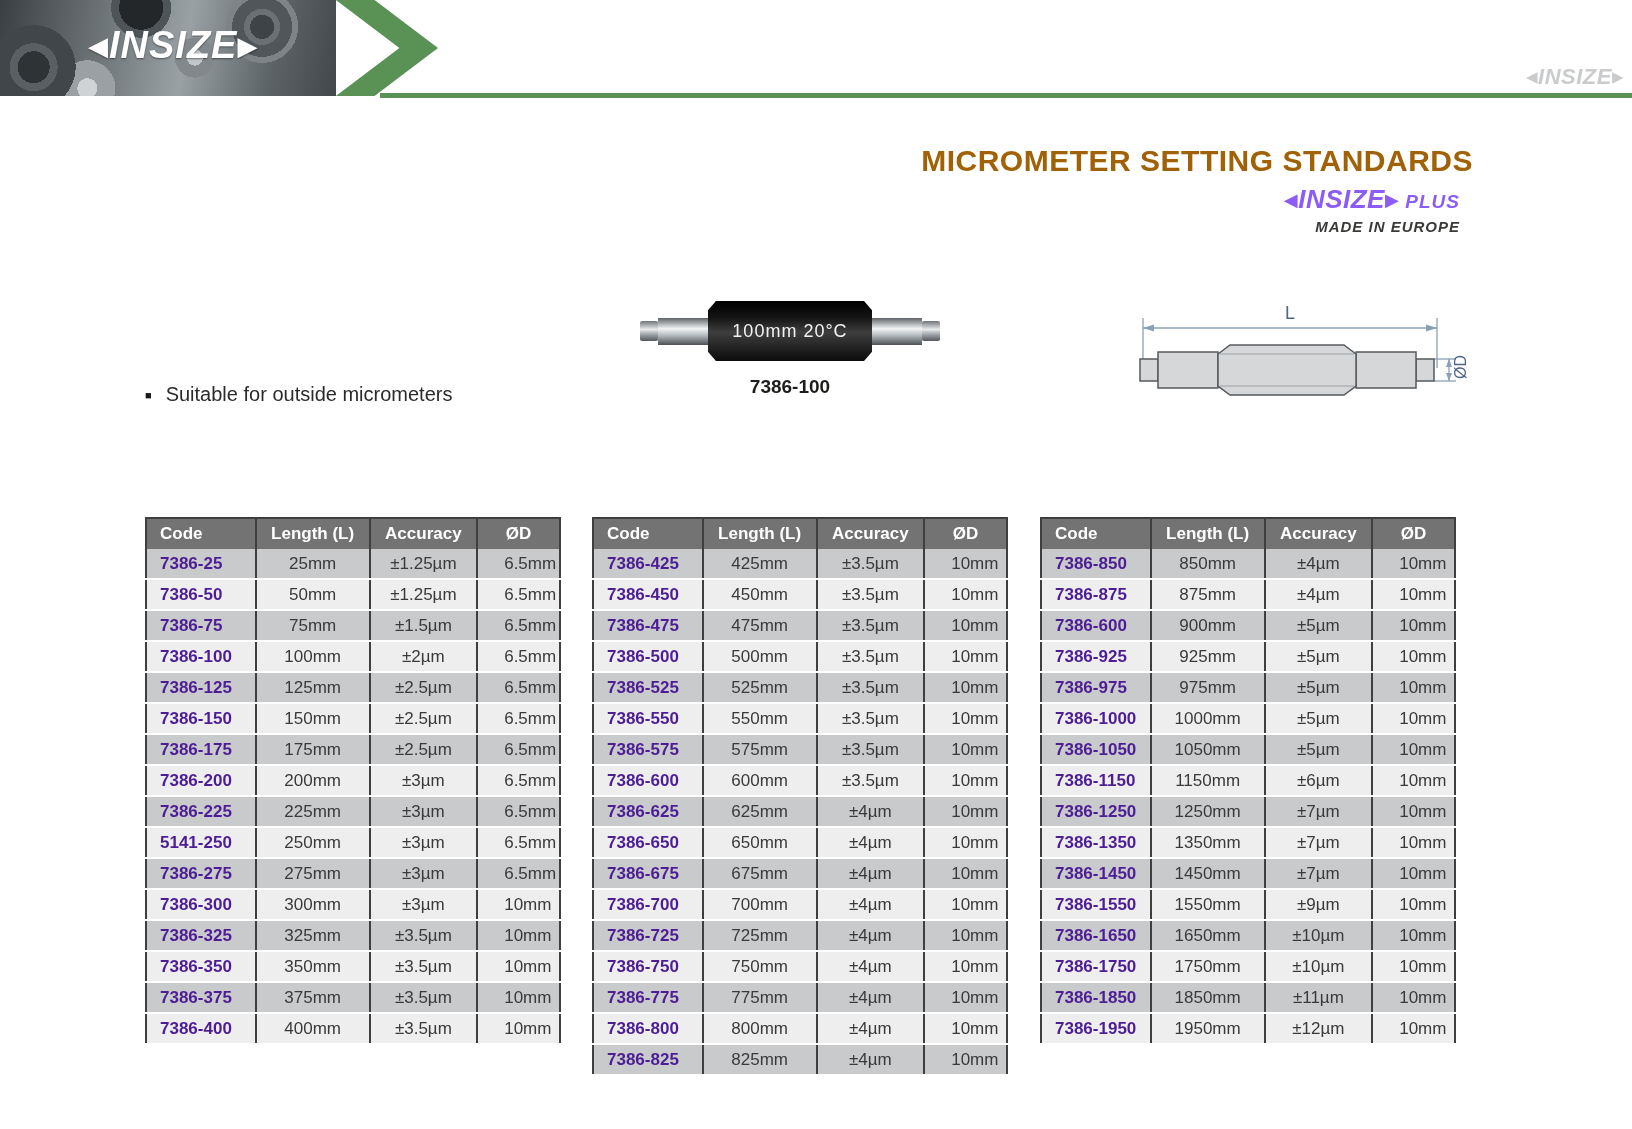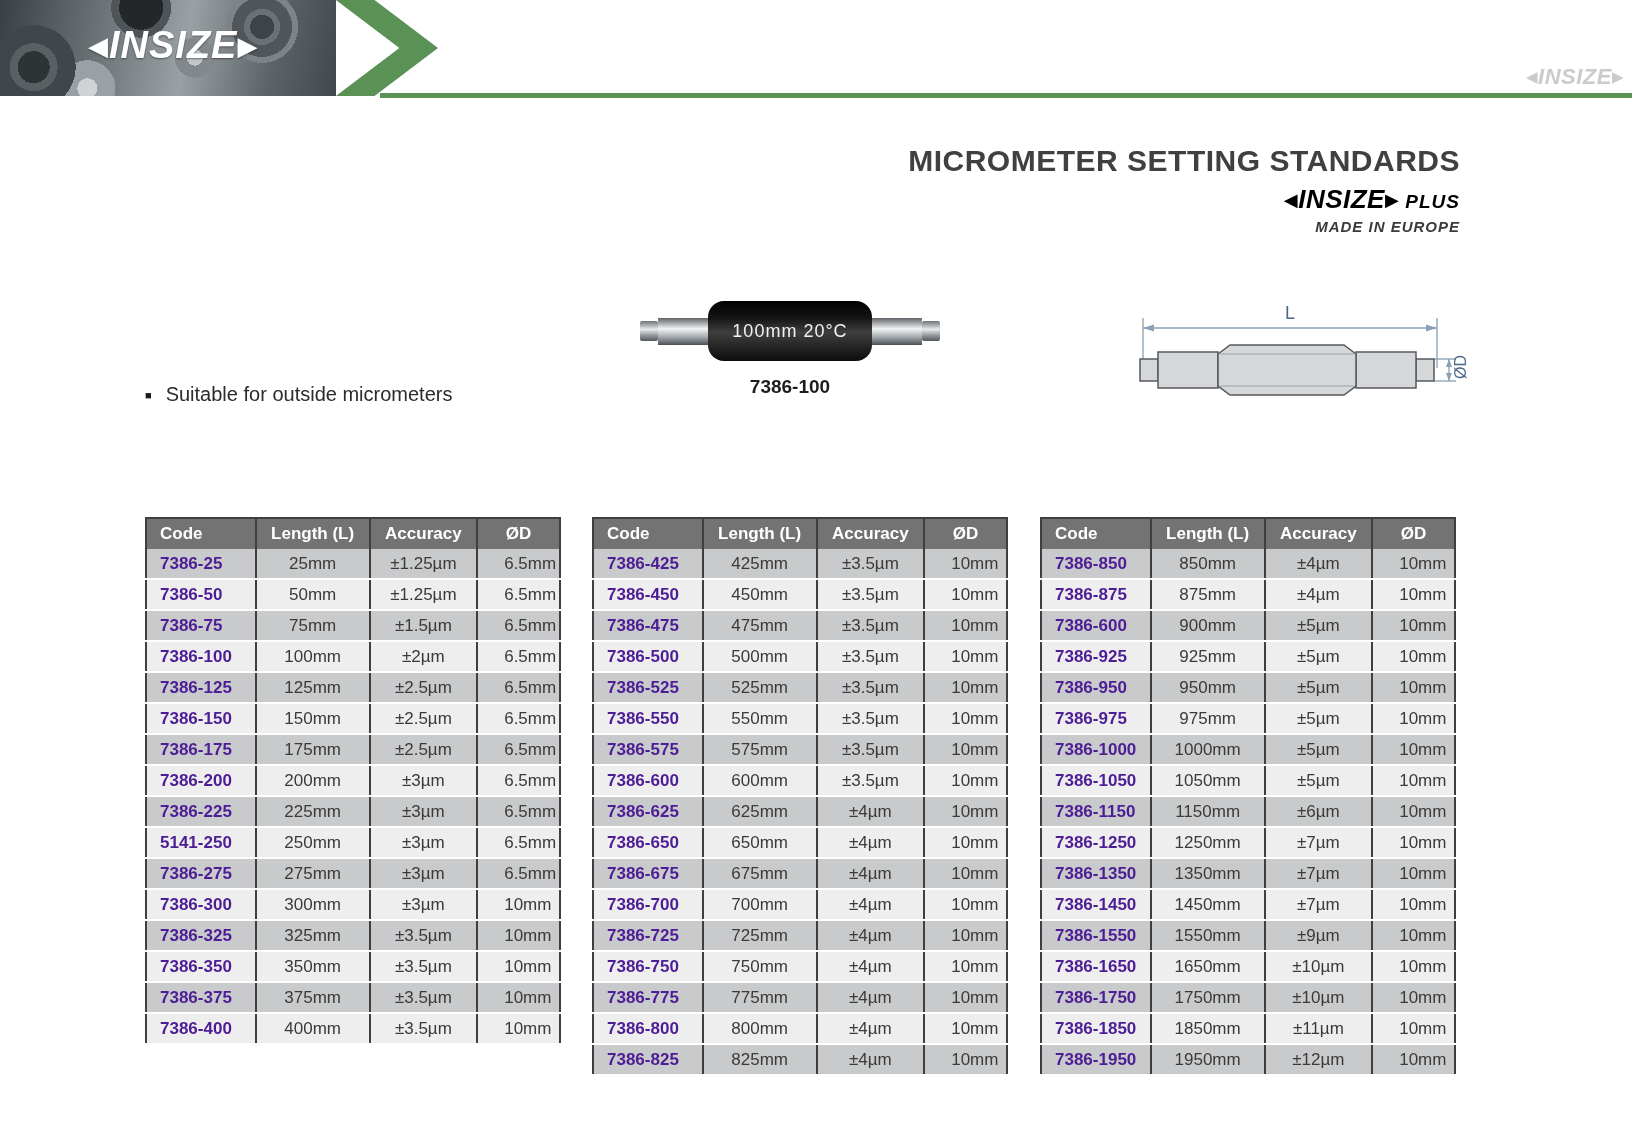--- a/index.html
+++ b/index.html
@@ -20,40 +20,40 @@
   .brand-logo .arr{font-size:26px;font-style:normal;vertical-align:3px;}
   .green-chevron{position:absolute;left:300px;top:0;width:138px;height:96px;background:#5a9155;
     -webkit-clip-path:polygon(26% 0,54% 0,100% 50%,54% 100%,26% 100%,72% 50%);
     clip-path:polygon(26% 0,54% 0,100% 50%,54% 100%,26% 100%,72% 50%);}
   .green-line{position:absolute;left:380px;top:93px;width:1252px;height:5px;background:#5a9155;}
   .watermark-logo{position:absolute;left:1526px;top:64px;font-style:italic;font-weight:bold;
     font-size:22px;color:#c9cbcc;white-space:nowrap;letter-spacing:0.5px;}
   .watermark-logo .arr{font-size:15px;font-style:normal;vertical-align:2px;}
 
   
-  .page-title{position:absolute;right:172px;top:144px;font-size:30px;font-weight:bold;
-    color:#404040;letter-spacing:0.5px;white-space:nowrap;}
-  .plus-logo{position:absolute;right:172px;top:184px;white-space:nowrap;font-style:italic;font-weight:bold;color:#000000;}
+  .page-title{position:absolute;right:159px;top:144px;font-size:30px;font-weight:bold;
+    color:#a16207;letter-spacing:0.5px;white-space:nowrap;}
+  .plus-logo{position:absolute;right:172px;top:184px;white-space:nowrap;font-style:italic;font-weight:bold;color:#8b5cf6;}
   .plus-logo .insize{font-size:26px;letter-spacing:0.5px;}
   .plus-logo .arr{font-size:18px;font-style:normal;vertical-align:2px;}
   .plus-logo .plus{font-size:19px;margin-left:6px;letter-spacing:1px;}
   .made-in{position:absolute;right:172px;top:218px;font-size:15px;font-weight:bold;
     font-style:italic;color:#3a3a39;letter-spacing:1px;}
 
   
   .product-fig{position:absolute;left:640px;top:298px;width:300px;text-align:center;}
   .std-rod{display:flex;align-items:center;justify-content:center;height:66px;}
   .tip{width:22px;height:20px;border-radius:2px;
     background:linear-gradient(to bottom,#707478,#e8eaeb 42%,#989da1 70%,#54585c);}
   .rod{width:62px;height:27px;
     background:linear-gradient(to bottom,#606468,#f2f4f5 40%,#aab0b4 68%,#4c5054);}
   .std-body{width:204px;height:60px;display:flex;align-items:center;justify-content:center;
     background:linear-gradient(to bottom,#000 0%,#141414 28%,#3e3e3e 52%,#0c0c0c 100%);
     -webkit-clip-path:polygon(5% 0,95% 0,100% 16%,100% 84%,95% 100%,5% 100%,0 84%,0 16%);
-    clip-path:polygon(5% 0,95% 0,100% 16%,100% 84%,95% 100%,5% 100%,0 84%,0 16%);border-radius:16px;}
+    clip-path:polygon(5% 0,95% 0,100% 16%,100% 84%,95% 100%,5% 100%,0 84%,0 16%);}
   .std-label{color:#f2f2f2;font-size:18px;letter-spacing:1px;}
   .product-caption{margin-top:12px;font-size:19px;font-weight:bold;color:#1d1d1b;}
 
   
   .diagram{position:absolute;left:1082px;top:288px;}
 
   
   .feature-bullet{position:absolute;left:145px;top:383px;display:flex;align-items:center;font-size:20px;color:#2b2b2b;}
   .bullet-square{font-size:11px;color:#1a1a1a;margin-right:14px;}
 
@@ -400,26 +400,20 @@
         <td class="c2">±5µm</td>
         <td class="c3">10mm</td>
       </tr>
       <tr>
         <td class="c0">7386-925</td>
         <td class="c1">925mm</td>
         <td class="c2">±5µm</td>
         <td class="c3">10mm</td>
       </tr>
       <tr>
-        <td class="c0">7386-950</td>
-        <td class="c1">950mm</td>
-        <td class="c2">±5µm</td>
-        <td class="c3">10mm</td>
-      </tr>
-      <tr>
         <td class="c0">7386-975</td>
         <td class="c1">975mm</td>
         <td class="c2">±5µm</td>
         <td class="c3">10mm</td>
       </tr>
       <tr>
         <td class="c0">7386-1000</td>
         <td class="c1">1000mm</td>
         <td class="c2">±5µm</td>
         <td class="c3">10mm</td>

